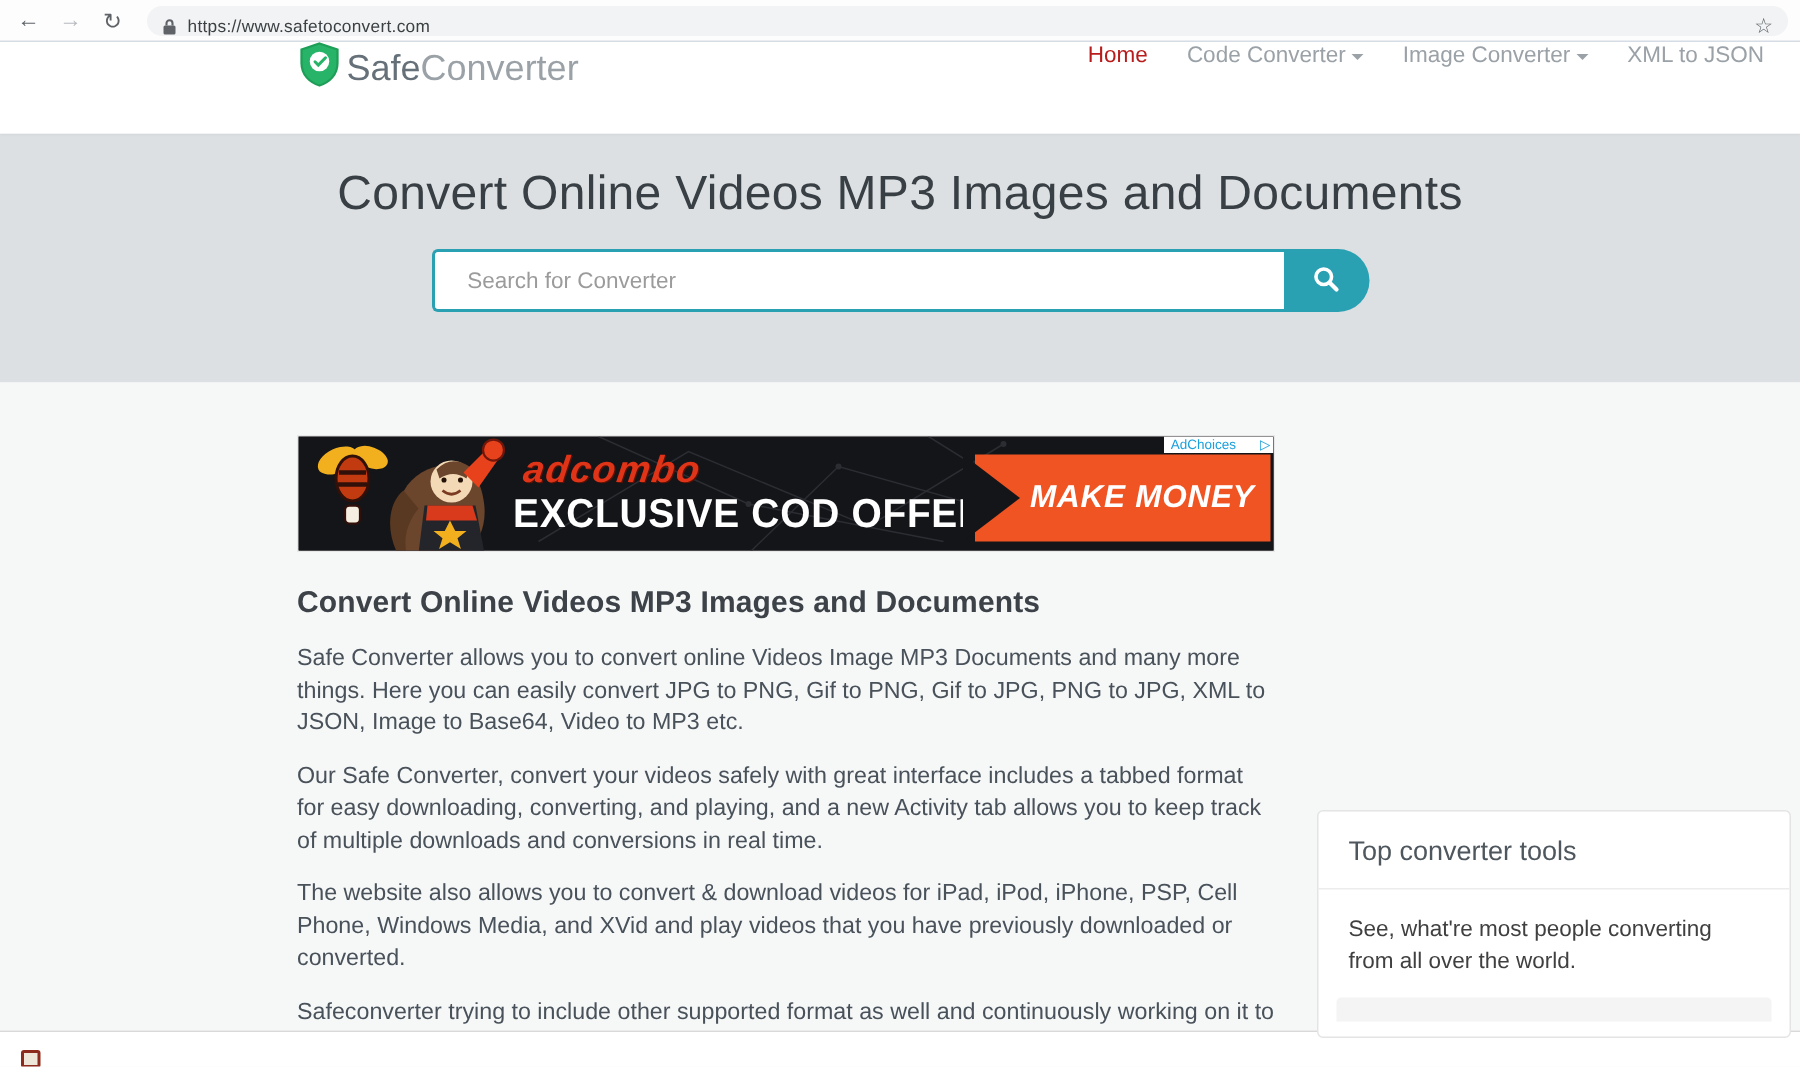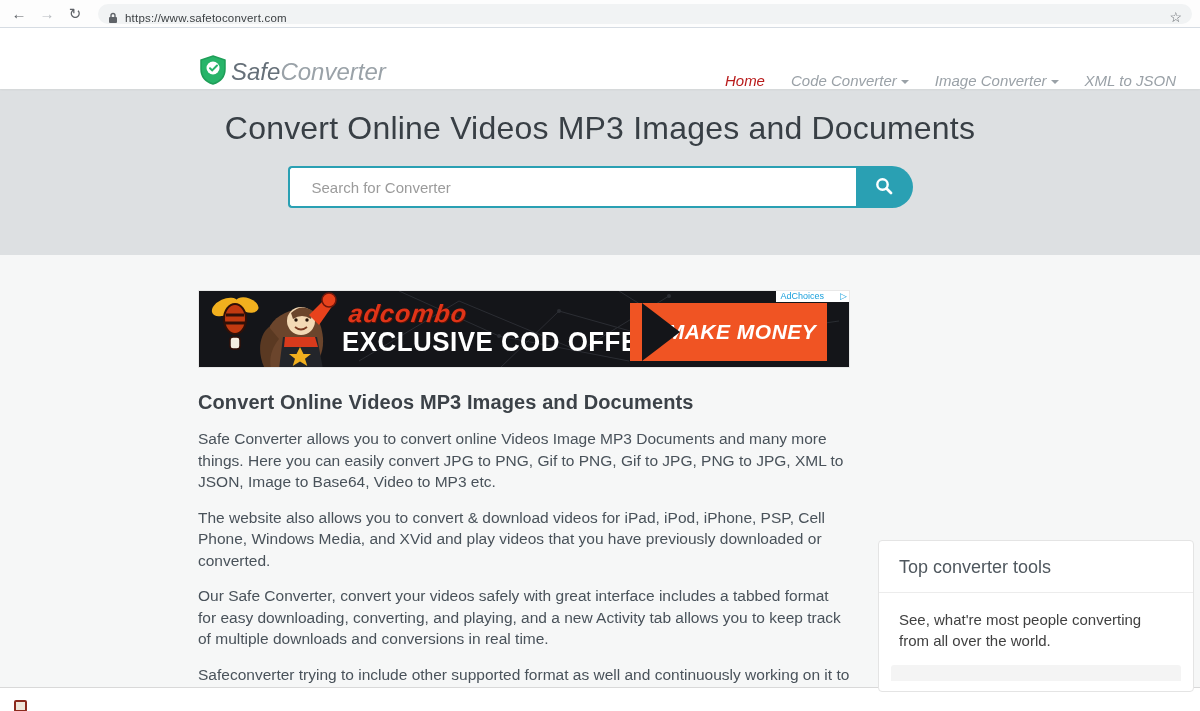--- a/index.html
+++ b/index.html
@@ -12,22 +12,22 @@
   .nav-btn { width:22px; height:22px; display:flex; align-items:center; justify-content:center;
              font-size:15px; color:#5f6368; cursor:pointer; }
   .nav-btn.fwd { color:#b6babf; }
   .omnibox { flex:1; height:20px; background:#f1f3f4; border-radius:11px;
              display:flex; align-items:flex-end; padding:0 10px; gap:7px; margin-left:6px; }
   .lock-icon { display:flex; }
   .url-text { font-size:11.5px; color:#3c4043; letter-spacing:.2px; }
   .omni-star { margin-left:auto; font-size:14px; color:#5f6368; line-height:1; cursor:pointer; }
 
   
-  .site-header { height:61px; background:#fff; display:flex; align-items:flex-end;
-                 padding:0 24px 0 200px; box-shadow:0 1px 2px rgba(0,0,0,.05); position:relative; z-index:3;font-style:italic; }
+  .site-header { height:61px; background:#fff; display:flex; align-items:flex-start;
+                 padding:0 24px 0 200px; box-shadow:0 1px 2px rgba(0,0,0,.05); position:relative; z-index:3; }
   .logo { display:flex; align-items:center; gap:5px; cursor:pointer; }
   .logo-text { font-size:24px; }
   .logo-safe { color:#667079; }
   .logo-converter { color:#9aa2a8; }
   .main-nav { margin-left:auto; display:flex; align-items:center; gap:26px; }
   .nav-item { font-size:15px; color:#9aa1a7; cursor:pointer; display:flex; align-items:center; gap:4px; }
   .nav-item.active { color:#b91c1c; }
   .caret { width:0; height:0; border-left:4px solid transparent; border-right:4px solid transparent;
            border-top:4px solid #9aa1a7; margin-top:2px; }
 
@@ -52,21 +52,21 @@
   .ad-banner { position:relative; width:652px; height:78px; background:#141519; overflow:hidden;
                border:1px solid #e8e8e8; cursor:pointer; }
   .ad-art { position:absolute; left:0; top:0; }
   .ad-sponsor { position:absolute; left:150px; top:8px; font-size:25px; font-weight:bold; font-style:italic;
                 color:#e03418; text-shadow:1px 1px 0 #5a1205; letter-spacing:1px; transform:skewX(-8deg); }
   .ad-line { position:absolute; left:143px; top:36px; font-size:27px; font-weight:bold; color:#fff;
              letter-spacing:.5px; transform:scaleX(.96); transform-origin:left; white-space:nowrap; }
   .ad-arrow { position:absolute; left:443px; top:12px; width:0; height:0;
               border-top:29px solid transparent; border-bottom:29px solid transparent;
               border-left:38px solid #141519; z-index:2; }
-  .ad-cta { position:absolute; left:431px; top:12px; width:197px; height:58px; background:#f05423;
+  .ad-cta { position:absolute; left:451px; top:12px; width:197px; height:58px; background:#f05423;
             display:flex; align-items:center; justify-content:center; z-index:1; }
   .ad-cta span { font-size:21px; font-weight:bold; font-style:italic; color:#fff; letter-spacing:.5px;
                  margin-left:26px; }
   .adchoices { position:absolute; right:0; top:0; background:#fff; padding:0 2px 1px 5px; z-index:3;
                display:flex; align-items:center; gap:16px; font-size:9px; color:#1aa0dc; cursor:pointer; }
 
   
   .article h2 { margin-top:23px; font-size:20px; font-weight:600; color:#3c4248; letter-spacing:.1px; }
   .article p  { margin-top:14px; font-size:15.5px; line-height:21.5px; color:#49525a; }
 
@@ -192,22 +192,22 @@
         <div class="ad-arrow"></div>
         <div class="adchoices">
           <span>AdChoices</span>
           <span>▷</span>
         </div>
       </div>
 
       <div class="article">
         <h2>Convert Online Videos MP3 Images and Documents</h2>
         <p>Safe Converter allows you to convert online Videos Image MP3 Documents and many more things. Here you can easily convert JPG to PNG, Gif to PNG, Gif to JPG, PNG to JPG, XML to JSON, Image to Base64, Video to MP3 etc.</p>
+        <p>Our Safe Converter, convert your videos safely with great interface includes a tabbed format for easy downloading, converting, and playing, and a new Activity tab allows you to keep track of multiple downloads and conversions in real time.</p>
         <p>The website also allows you to convert &amp; download videos for iPad, iPod, iPhone, PSP, Cell Phone, Windows Media, and XVid and play videos that you have previously downloaded or converted.</p>
-        <p>Our Safe Converter, convert your videos safely with great interface includes a tabbed format for easy downloading, converting, and playing, and a new Activity tab allows you to keep track of multiple downloads and conversions in real time.</p>
         <p>Safeconverter trying to include other supported format as well and continuously working on it to upgrade the feature to convert various different formats.</p>
       </div>
     </div>
 
     <div class="col-right">
       <div class="tools-card">
         <div class="tools-card-header">Top converter tools</div>
         <div class="tools-card-body">See, what're most people converting from all over the world.</div>
         <div class="tools-list-stub"></div>
       </div>

